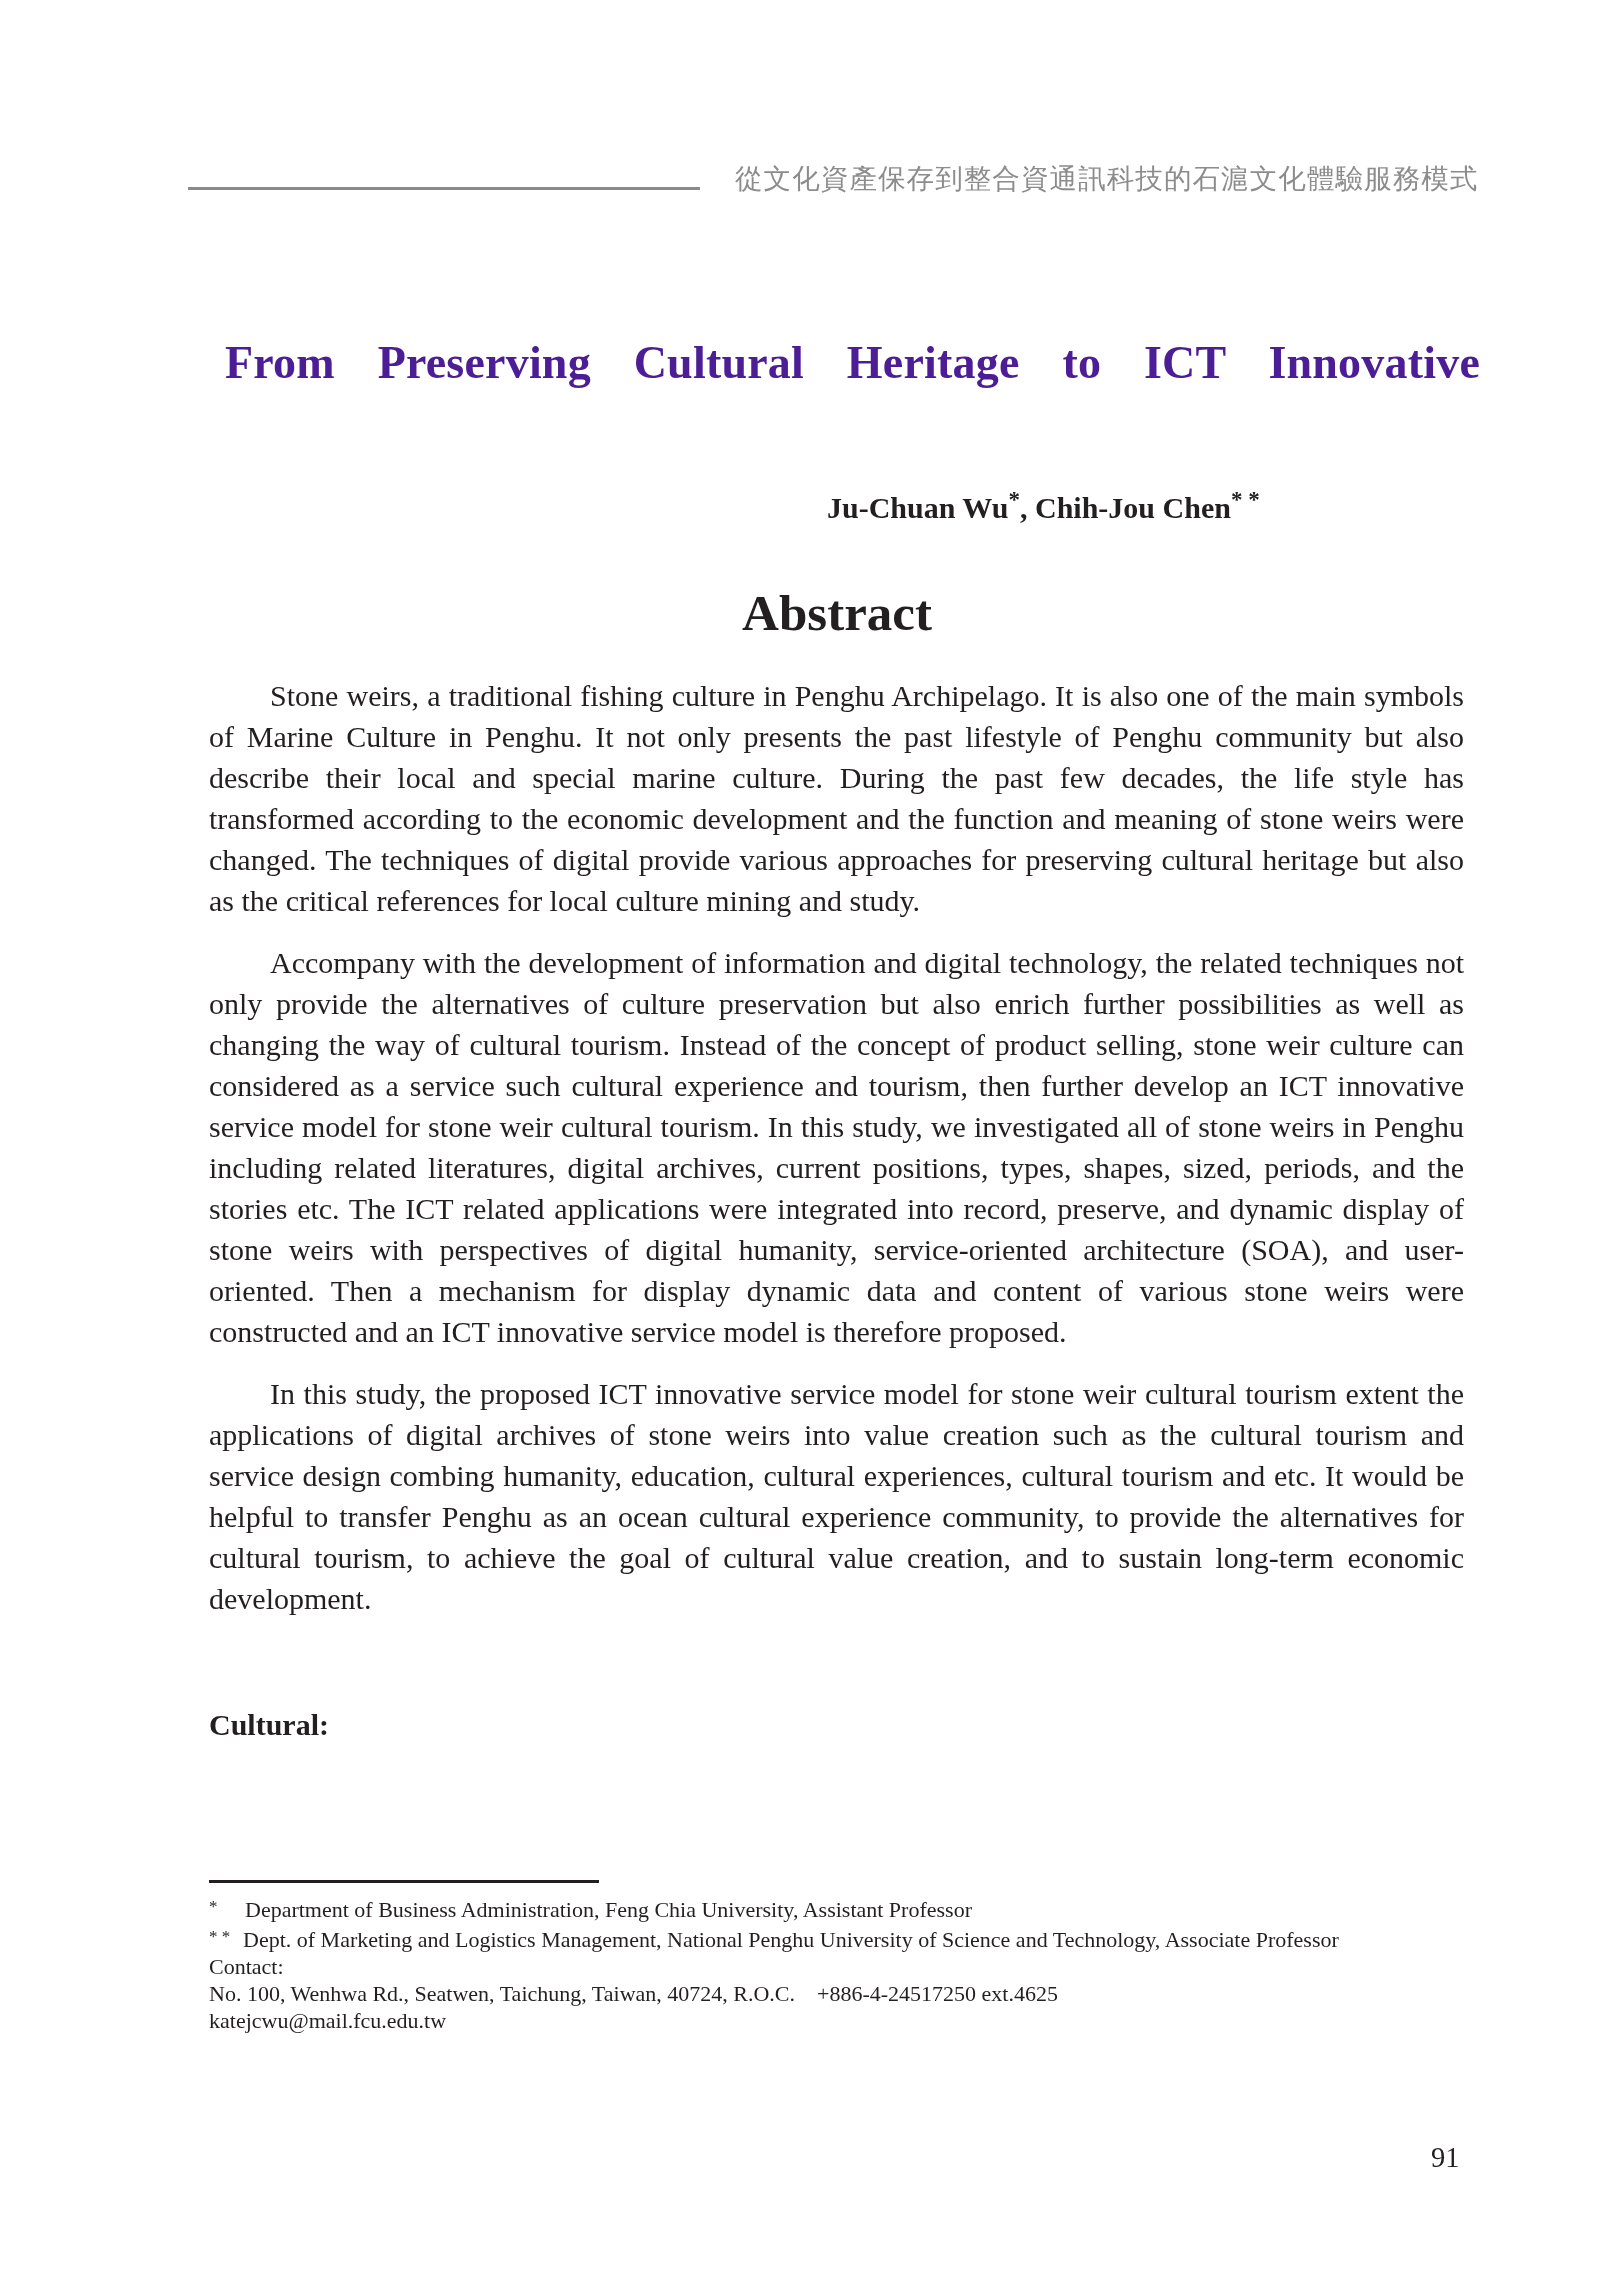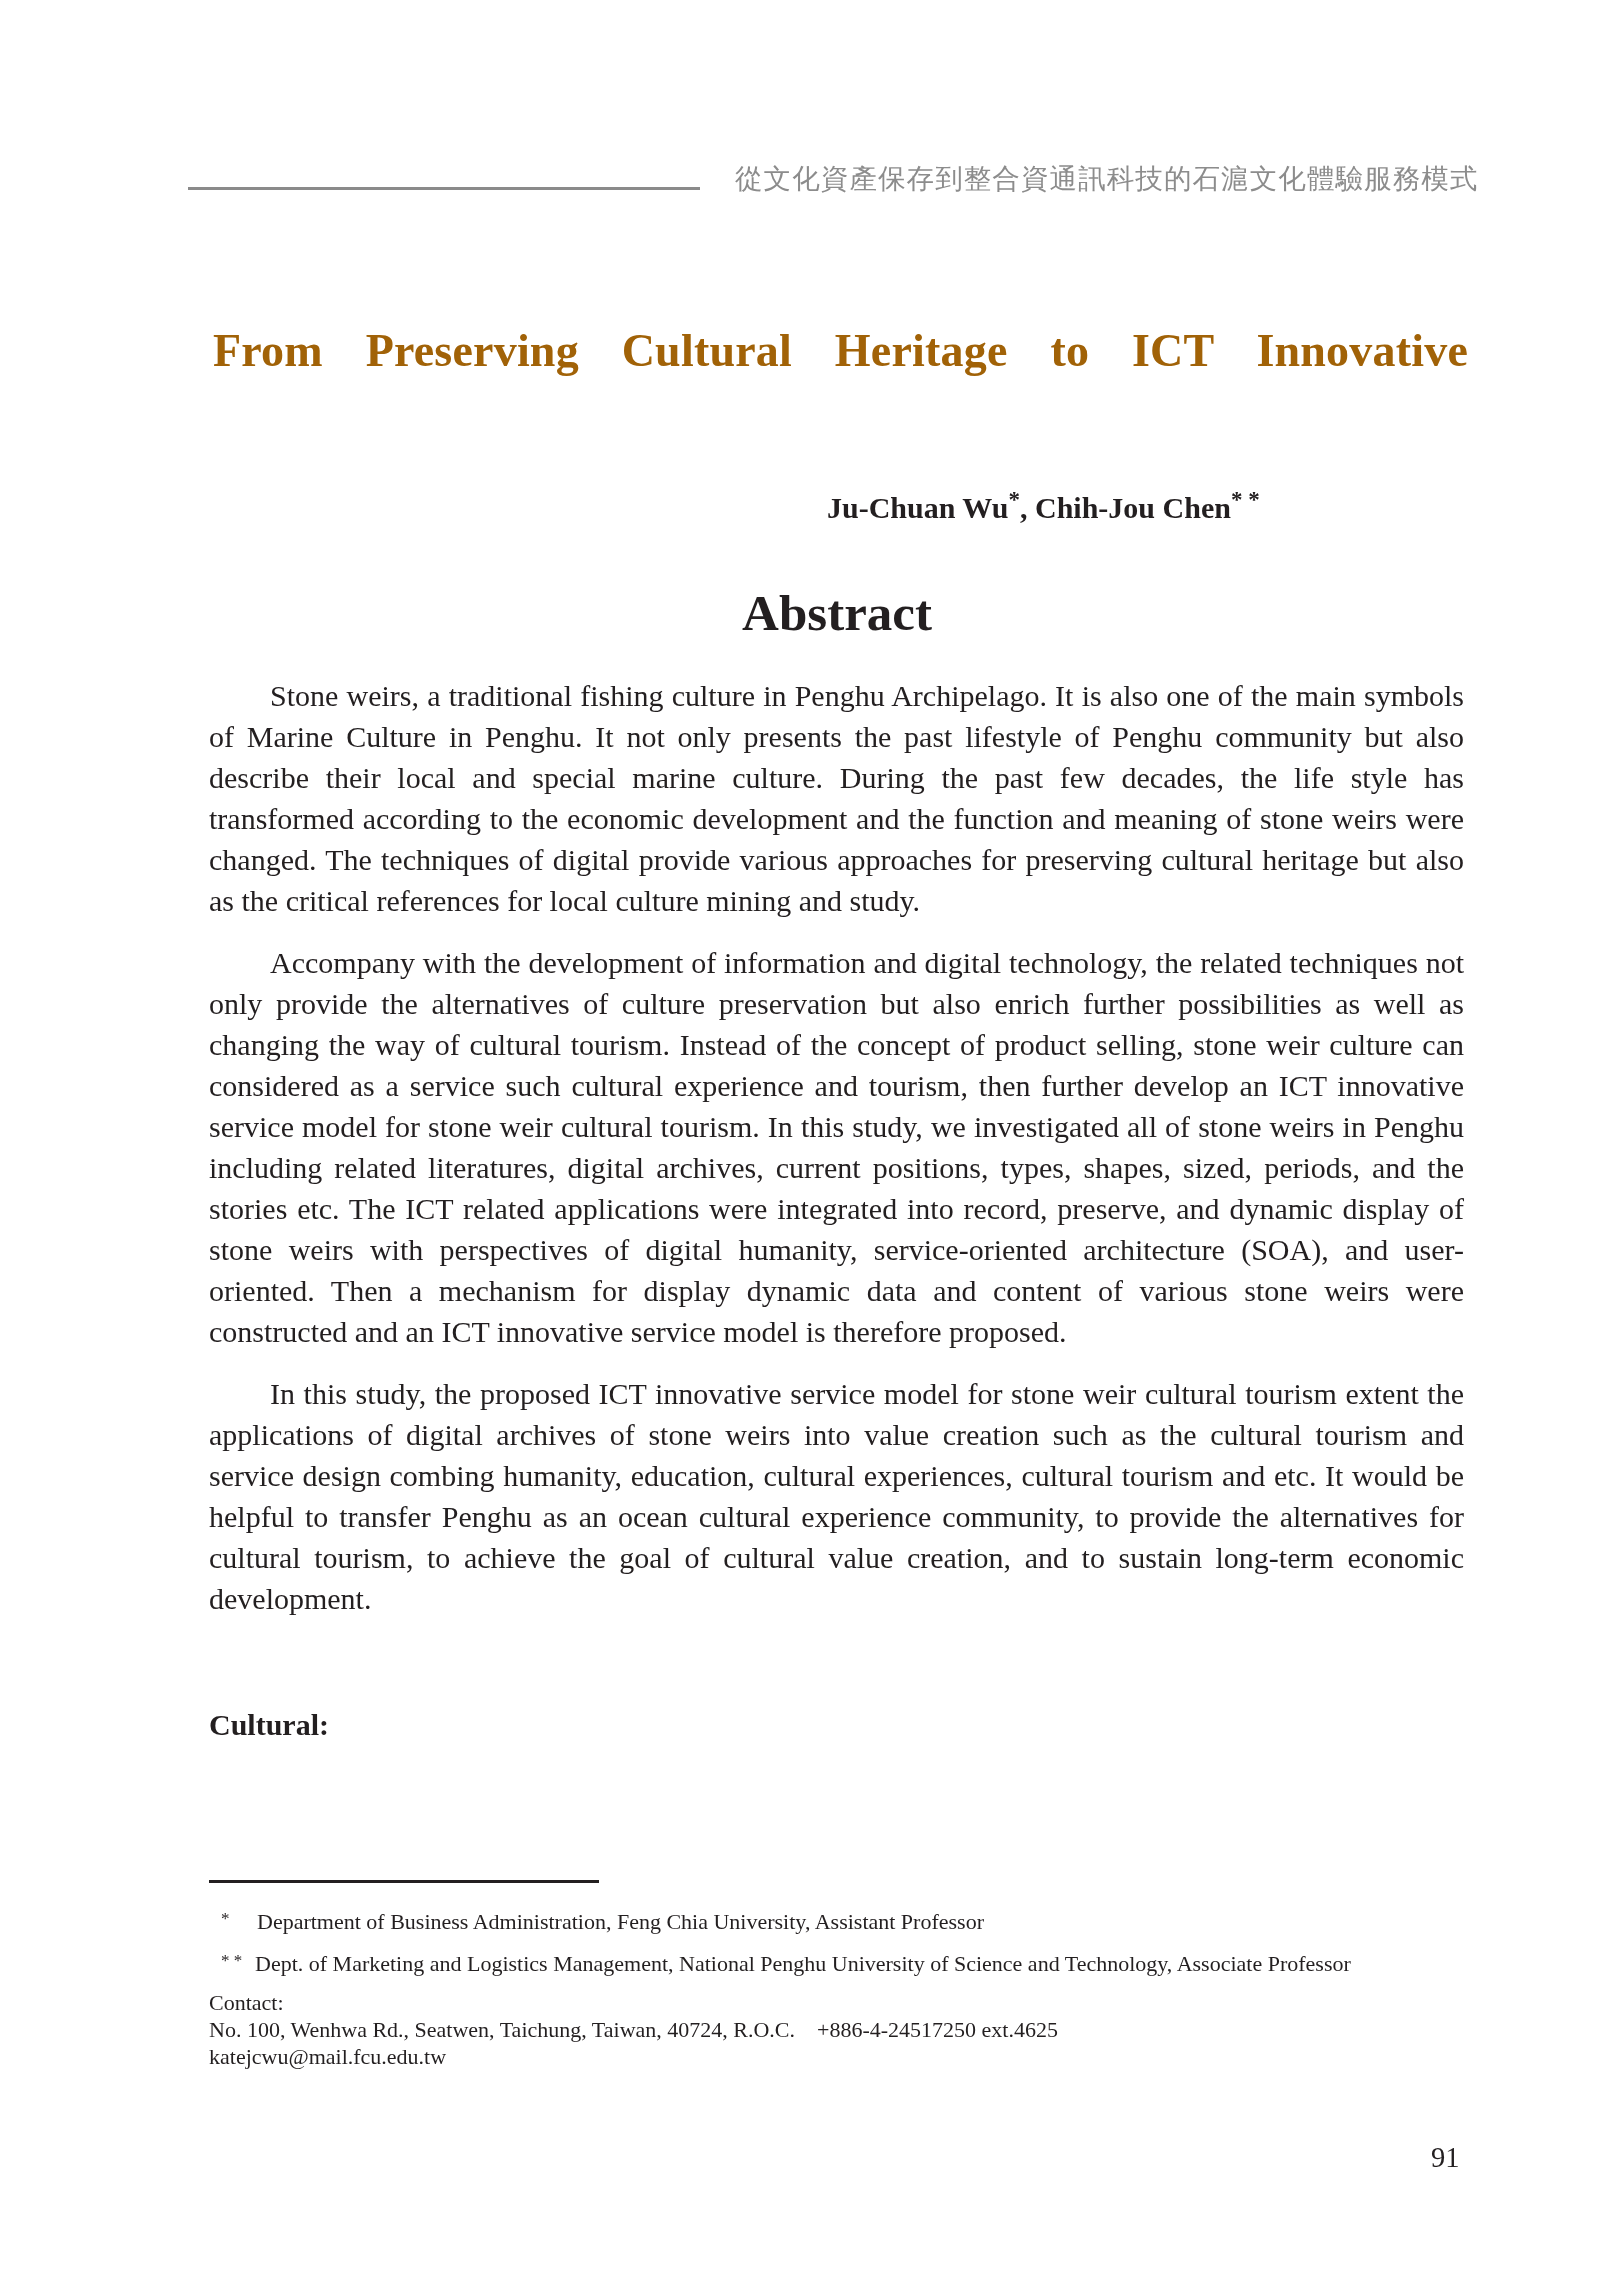--- a/index.html
+++ b/index.html
@@ -39,27 +39,27 @@
       letter-spacing: 1px;
       color: #8c8c8c;
       white-space: nowrap;
       margin-left: 28px;
     }
     .title {
       position: absolute;
       left: 209px;
       top: 317px;
       width: 1255px;
-      margin: 4px;
+      margin: 16px;
       font-family: "Liberation Serif", serif;
       font-weight: bold;
       font-size: 46px;
       line-height: 59px;
       letter-spacing: 0.2px;
-      color: #a16207;
+      color: #4c1d95;
     }
     .title .line1 {
       display: block;
       text-align: justify;
       text-align-last: justify;
     }
     .title .line2 {
       display: block;
     }
     .authors {
@@ -126,21 +126,21 @@
     .footnotes {
       position: absolute;
       left: 209px;
       top: 1893px;
       width: 1255px;
       font-size: 22px;
       line-height: 27px;
     }
     .footnotes .fn {
       text-align: justify;
-      margin: 12px;
+      margin: 0;
     }
     .footnotes .fn .mark {
       display: inline-block;
       width: 36px;
       font-size: 17px;
       vertical-align: 4.8px;
     }
     .footnotes .fn.double .mark {
       width: 34px;
     }

